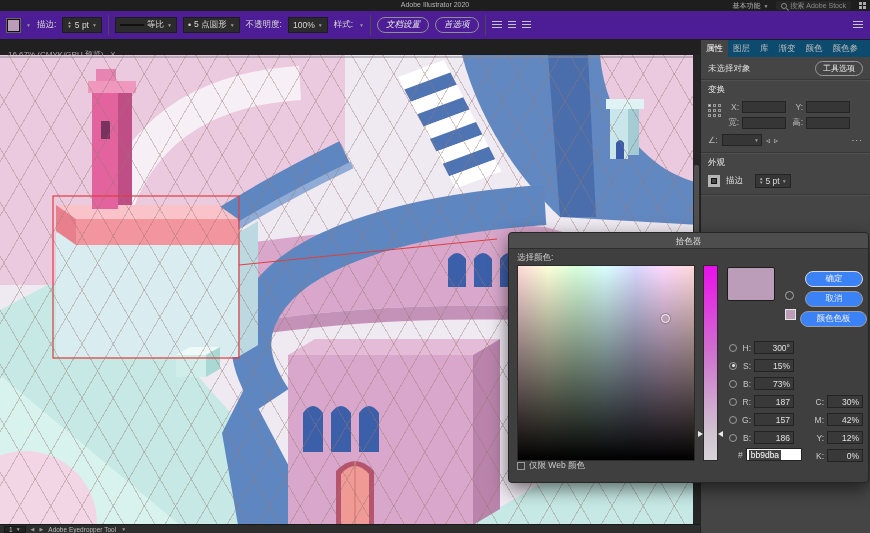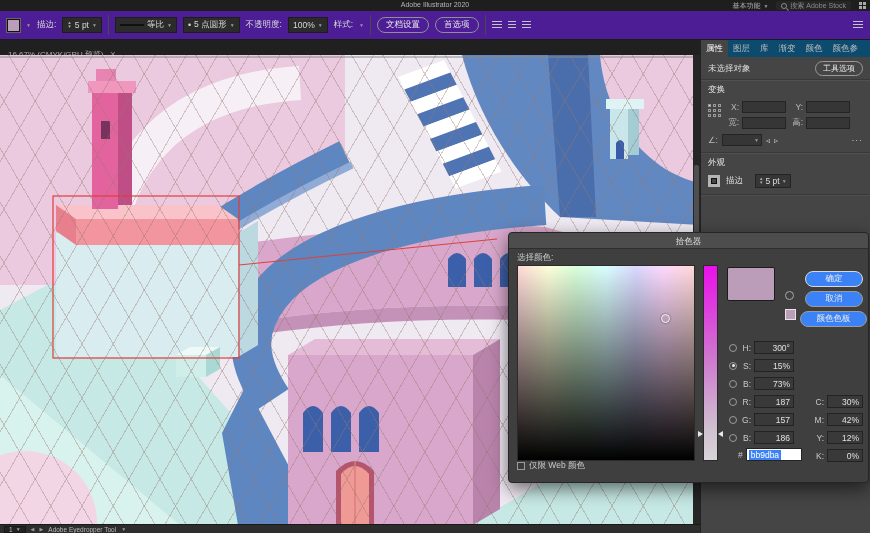--- a/index.html
+++ b/index.html
@@ -26,21 +26,21 @@
   .mag::after{ content:""; position:absolute; width:3px; height:1px; background:#8b8b8b; transform:rotate(45deg); left:4px; top:5px; }
   
   .controlbar { position:absolute; top:11px; left:0; right:0; height:29px; background:#4c1d95;
     border-bottom:1px solid #1c1c1c; display:flex; align-items:center; gap:6px; padding:0 7px; font-size:8.5px; color:#d8d8d8; }
   .swatch-mini { width:13px; height:13px; border:1px solid #121212; box-shadow:0 0 0 1px #666; }
   .ctl-field { background:#2b2b2b; border:1px solid #1d1d1d; height:16px; display:flex; align-items:center; gap:3px; padding:0 4px; white-space:nowrap; }
   .ctl-sep { width:1px; height:20px; background:#2a2a2a; border-right:1px solid #4a4a4a; }
   .stepper { display:flex; flex-direction:column; justify-content:center; line-height:4px; font-size:4.5px; color:#aaa; }
   .line-prev { width:24px; height:2px; background:#111; }
   .dot { font-size:9px; }
-  .ctl-btn { border:1px solid #8f8f8f; border-radius:8px; padding:1px 8px; font-size:8.5px; color:#e8e8e8; white-space:nowrap; }
+  .ctl-btn { border:1px solid #8f8f8f; border-radius:8px; padding:1px 8px; font-size:8.5px; color:#e8e8e8; white-space:nowrap;font-style:italic; }
   .align-ic { width:10px; height:8px; background:repeating-linear-gradient(#c4c4c4 0 1px, transparent 1px 3px); }
   .align-ic.c { width:8px; } .align-ic.r { width:9px; }
   .spacer { flex:1; }
   
   .doctab-bar { position:absolute; top:40px; left:0; width:700px; height:29px; background:#202020;
     display:flex; align-items:center; gap:6px; padding:0 8px; font-size:8px; color:#a9a9a9; border-bottom:1px solid #151515; }
   .doctab-close { font-size:8px; color:#888; }
   
   .canvas { position:absolute; top:55px; left:0; width:700px; height:470px; background:#efe9f2; overflow:hidden; }
   .canvas svg { position:absolute; inset:0; }
@@ -401,21 +401,21 @@
         <span class="pr-field">157</span>
       </div>
       <div class="pr" style="left:220px; top:182px">
         <span class="radio"></span>
         <span class="pr-label">B:</span>
         <span class="pr-field">186</span>
       </div>
       <div class="pr" style="left:229px; top:199px">
         <span>#</span>
         <span class="hex-field">
-          <span class="hex-sel" style="background-color: #3b82f6;">bb9dba</span>
+          <span class="hex-sel" style="background-color: #404040;">bb9dba</span>
         </span>
       </div>
 
       <div class="pr" style="left:304px; top:146px">
         <span class="pr-label">C:</span>
         <span class="pr-field cmyk">30%</span>
       </div>
       <div class="pr" style="left:304px; top:164px">
         <span class="pr-label">M:</span>
         <span class="pr-field cmyk">42%</span>

